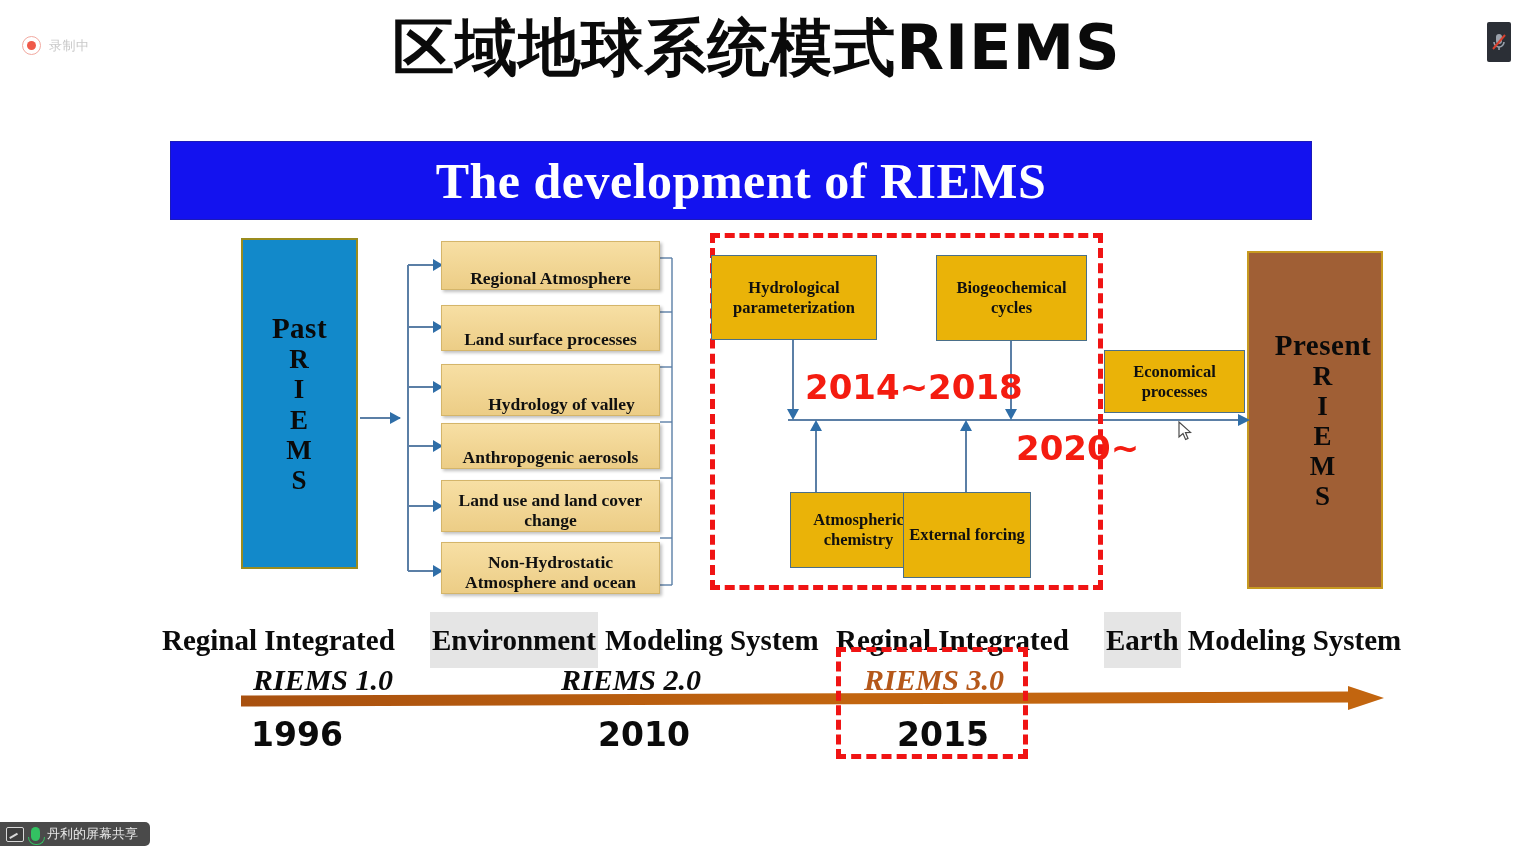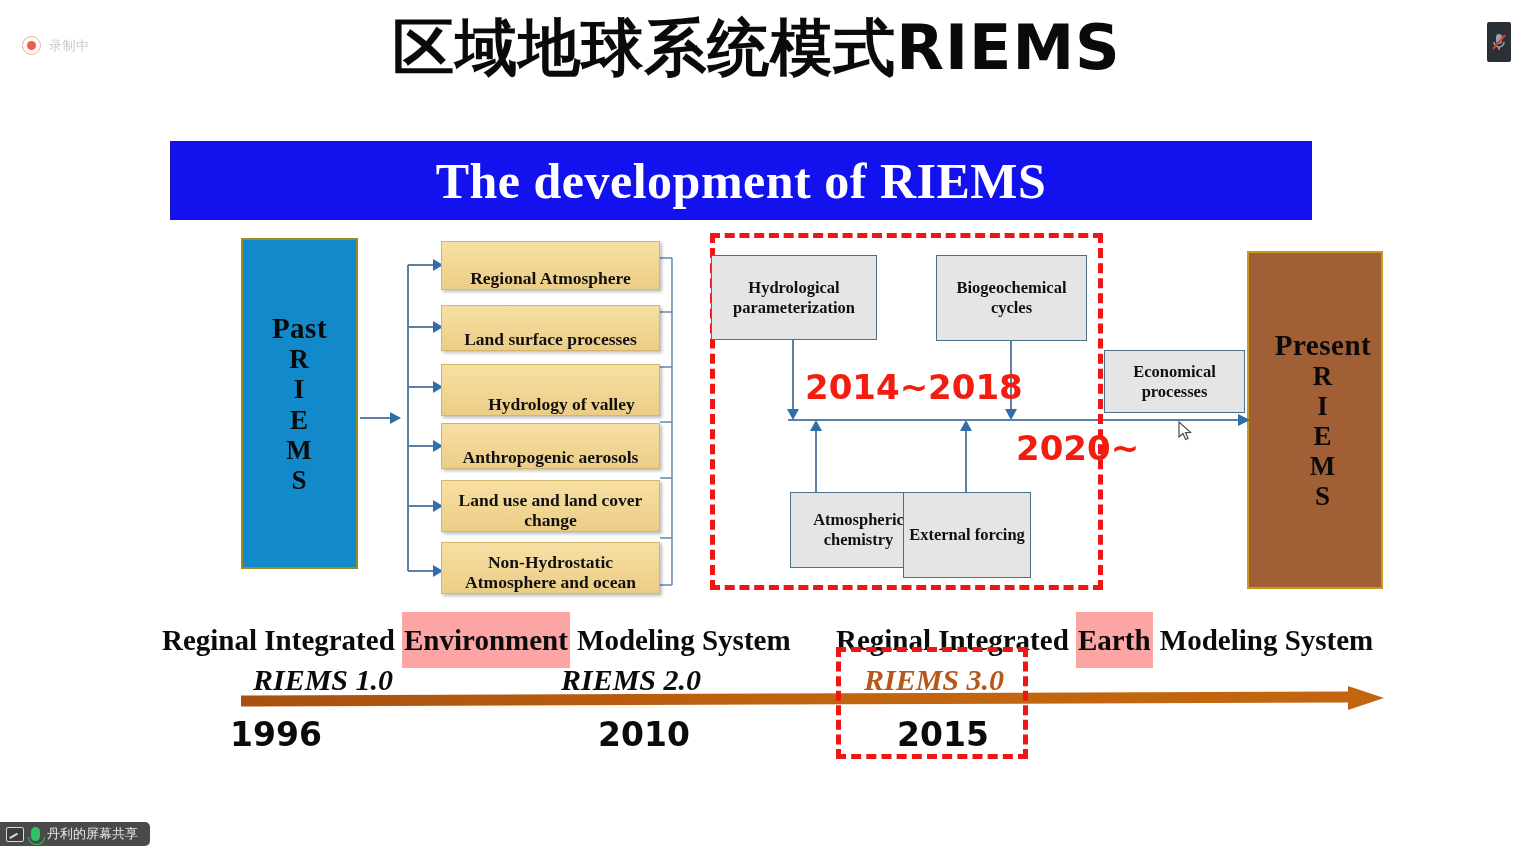--- a/index.html
+++ b/index.html
@@ -90,21 +90,21 @@
     background:linear-gradient(180deg,#f7dfa4 0%,#eccd86 100%);
     border:1px solid #d4b56a;
     box-shadow:2px 2px 3px rgba(0,0,0,.25);
     display:flex;align-items:flex-end;justify-content:center;text-align:center;
     font-weight:700;font-size:17.5px;color:#101010;line-height:1.18;
     font-family:"Liberation Serif","DejaVu Serif",serif;
   }
 
   .gbox{
     position:absolute;box-sizing:border-box;
-    background:#e5e5e5;border:1.6px solid #4a6f89;
+    background:#eab308;border:1.6px solid #4a6f89;
     display:flex;align-items:center;justify-content:center;text-align:center;
     font-weight:700;font-size:16.5px;color:#101010;line-height:1.2;
     font-family:"Liberation Serif","DejaVu Serif",serif;
   }
 
   .dashbox{
     position:absolute;box-sizing:border-box;
     border:5px dashed #f01414;background:transparent;
   }
   .dash-main{left:710px;top:233px;width:393px;height:357px;}
@@ -118,35 +118,35 @@
   .rl-2020{left:1016px;top:428px;font-size:34px;}
 
   svg.wires{position:absolute;left:0;top:0;width:1513px;height:850px;overflow:visible;}
 
   .cap{
     position:absolute;font-family:"Liberation Serif","DejaVu Serif",serif;
     font-weight:700;color:#0b0b0b;white-space:nowrap;
   }
   .cap-env{left:162px;top:624px;font-size:29px;}
   .cap-earth{left:836px;top:624px;font-size:29px;}
-  .hl{background:#fca5a5;padding:12px 2px;}
+  .hl{background:#e5e5e5;padding:12px 2px;margin-left:28px;}
 
   .ver{
     position:absolute;font-family:"Liberation Serif","DejaVu Serif",serif;
     font-weight:700;font-style:italic;white-space:nowrap;font-size:30px;color:#0b0b0b;
   }
   .ver1{left:253px;top:663px;}
   .ver2{left:561px;top:663px;}
   .ver3{left:864px;top:663px;color:#b5581a;}
 
   .yr{
     position:absolute;font-family:"DejaVu Sans","Liberation Sans",sans-serif;
     font-weight:700;font-size:33px;color:#0b0b0b;white-space:nowrap;
   }
-  .yr1{left:230px;top:715px;}
+  .yr1{left:251px;top:715px;}
   .yr2{left:598px;top:715px;}
   .yr3{left:897px;top:715px;}
 
   .cursor{position:absolute;left:1178px;top:421px;}
 </style>
 </head>
 <body>
 
 <div id="stage">
 

